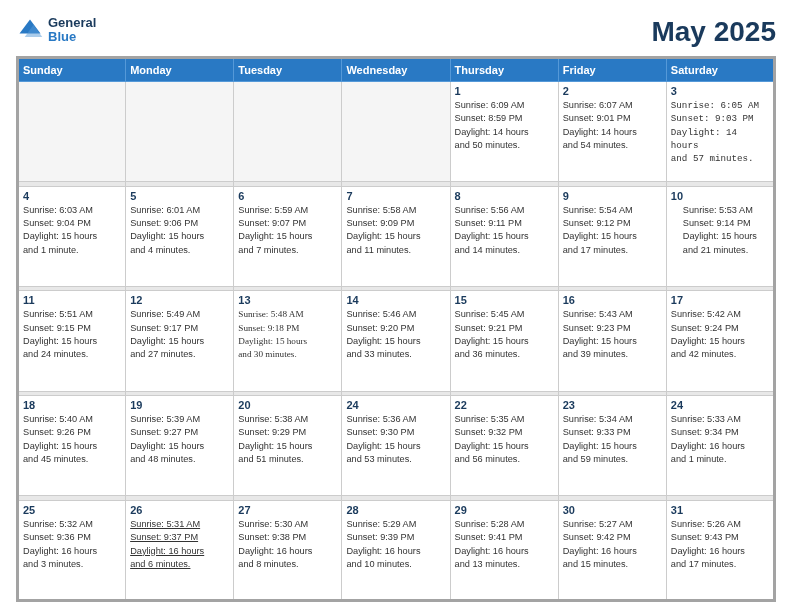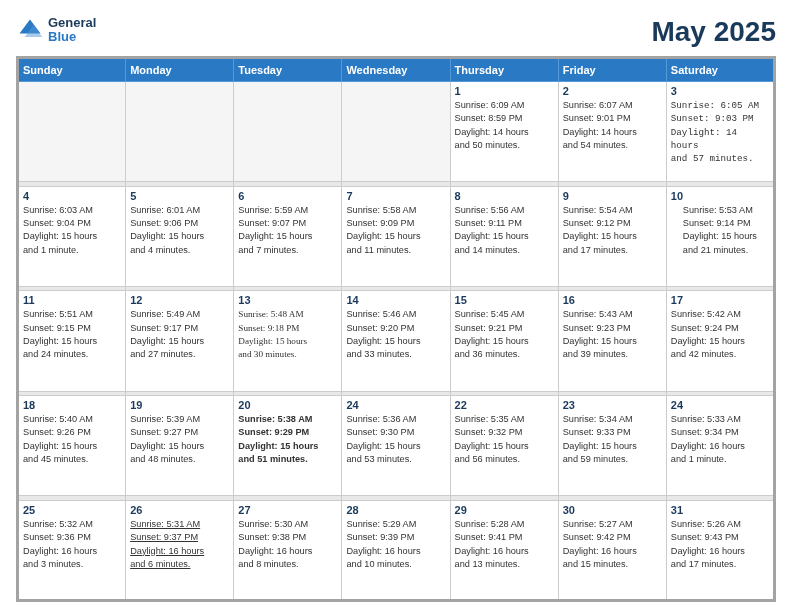--- a/index.html
+++ b/index.html
@@ -299,21 +299,21 @@
           </td>
           <td>
             <span class="day-num">19</span>
             <div class="day-info" style="white-space: pre-line;">Sunrise: 5:39 AM
 Sunset: 9:27 PM
 Daylight: 15 hours
 and 48 minutes.</div>
           </td>
           <td>
             <span class="day-num">20</span>
-            <div class="day-info" style="white-space: pre-line; font-weight: bold;">Sunrise: 5:38 AM
+            <div class="day-info" style="white-space: pre-line;">Sunrise: 5:38 AM
 Sunset: 9:29 PM
 Daylight: 15 hours
 and 51 minutes.</div>
           </td>
           <td>
             <span class="day-num">24</span>
             <div class="day-info" style="white-space: pre-line;">Sunrise: 5:36 AM
 Sunset: 9:30 PM
 Daylight: 15 hours
 and 53 minutes.</div>

